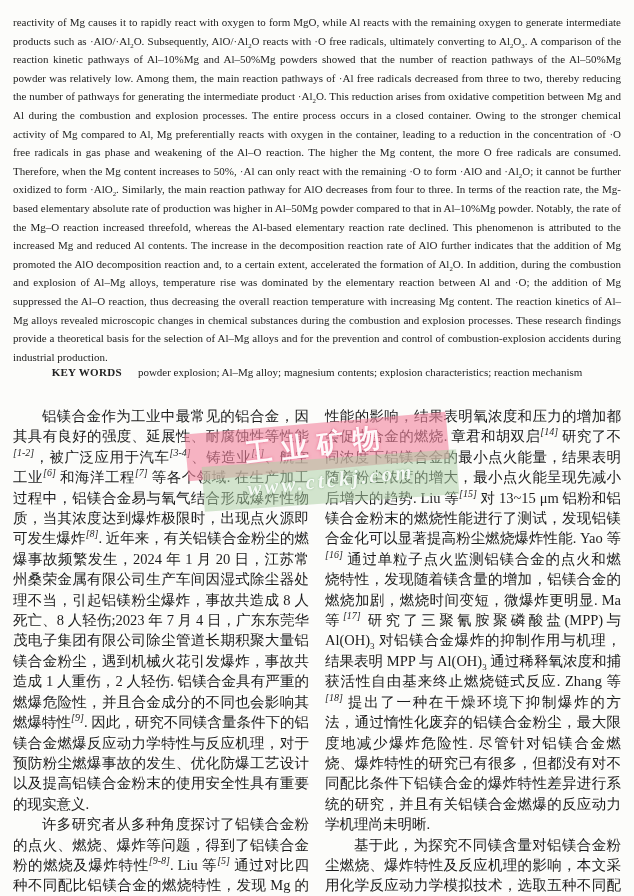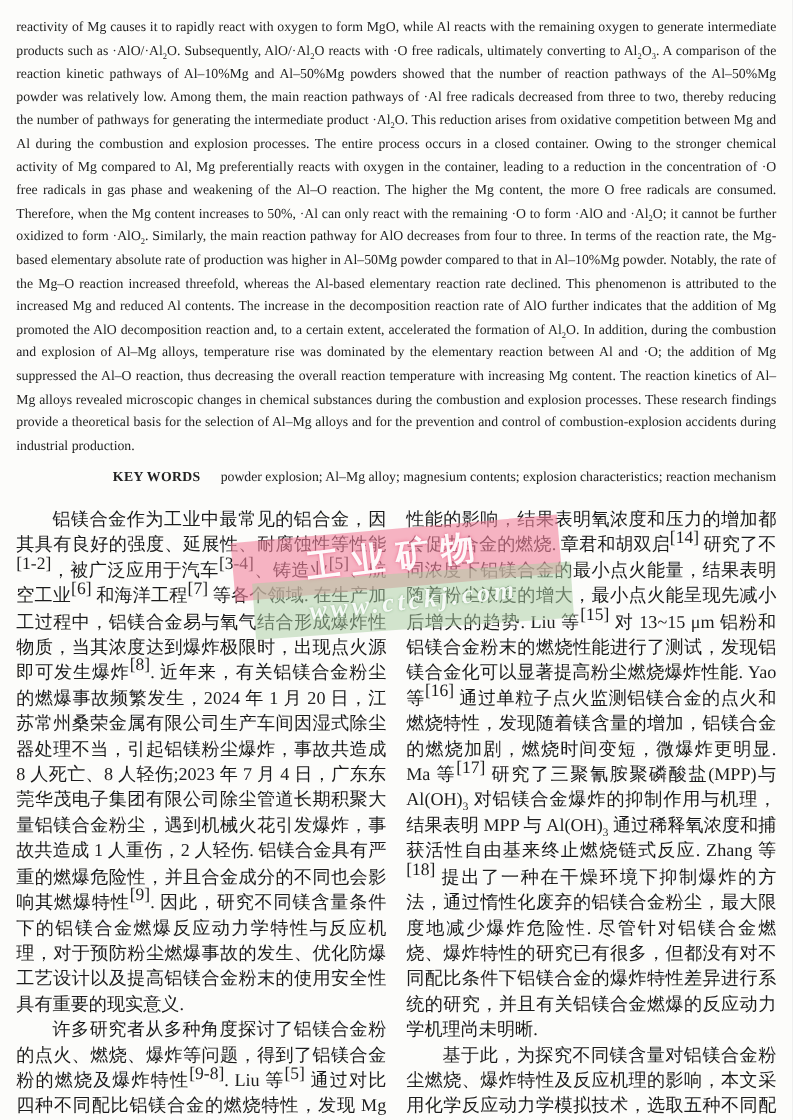--- a/index.html
+++ b/index.html
@@ -15,39 +15,39 @@
   
   .abstract{
     position:absolute;left:13px;right:13px;top:13px;
     font-size:11px;line-height:18.6px;
     text-align:justify;
     color:#222;
   }
   .abstract sub,.abstract sup{font-size:0.62em;line-height:0;}
   
   .keywords-row{
-    position:absolute;left:13px;right:13px;top:375px;
+    position:absolute;left:13px;right:13px;top:365px;
     font-size:11px;line-height:15px;color:#222;
-    text-align:right;
+    text-align:center;
   }
   .kw-label{font-weight:bold;margin-right:16px;letter-spacing:0.3px;}
   
   .columns{
     position:absolute;left:13px;top:406px;width:608px;
     display:flex;gap:16px;
   }
   .col{
     width:296px;
     font-size:14.5px;line-height:20.4px;
     text-align:justify;
     color:#1c1c1c;
   }
   .col p{margin:0;padding:0;}
   .col p.indent{text-indent:2em;}
-  .col sup{font-size:14px;line-height:0;}
+  .col sup{font-size:10px;line-height:0;font-style:italic;}
   .col sub{font-size:9px;line-height:0;}
   
   .wm{
     position:absolute;
     display:flex;align-items:center;justify-content:center;
     pointer-events:none;
     z-index:5;
   }
   .wm-pink{
     left:186px;top:423px;width:262px;height:47px;

